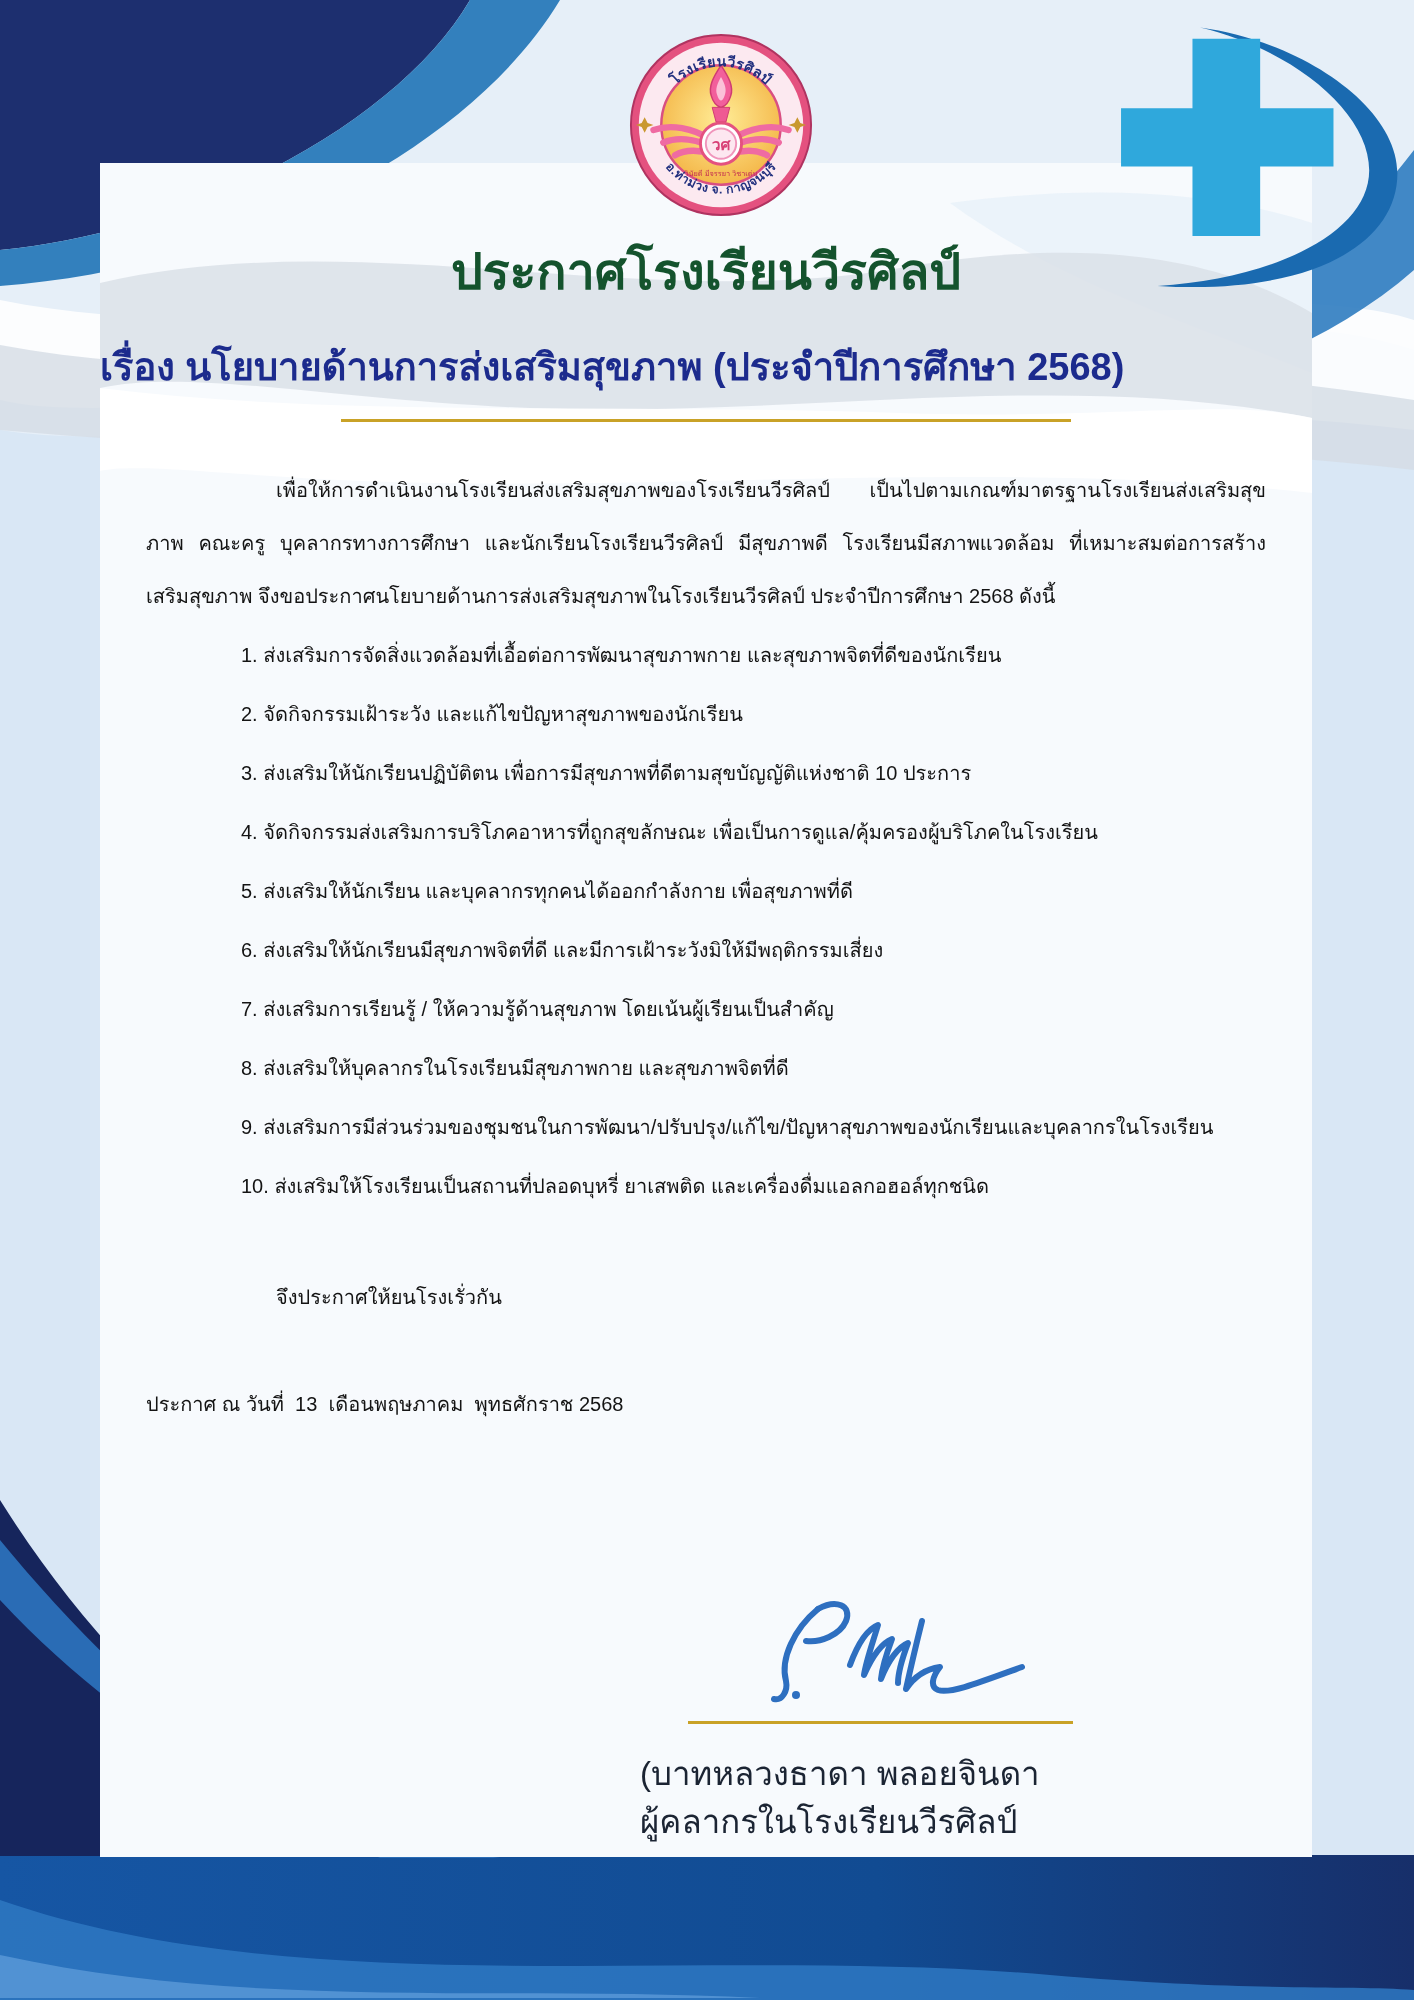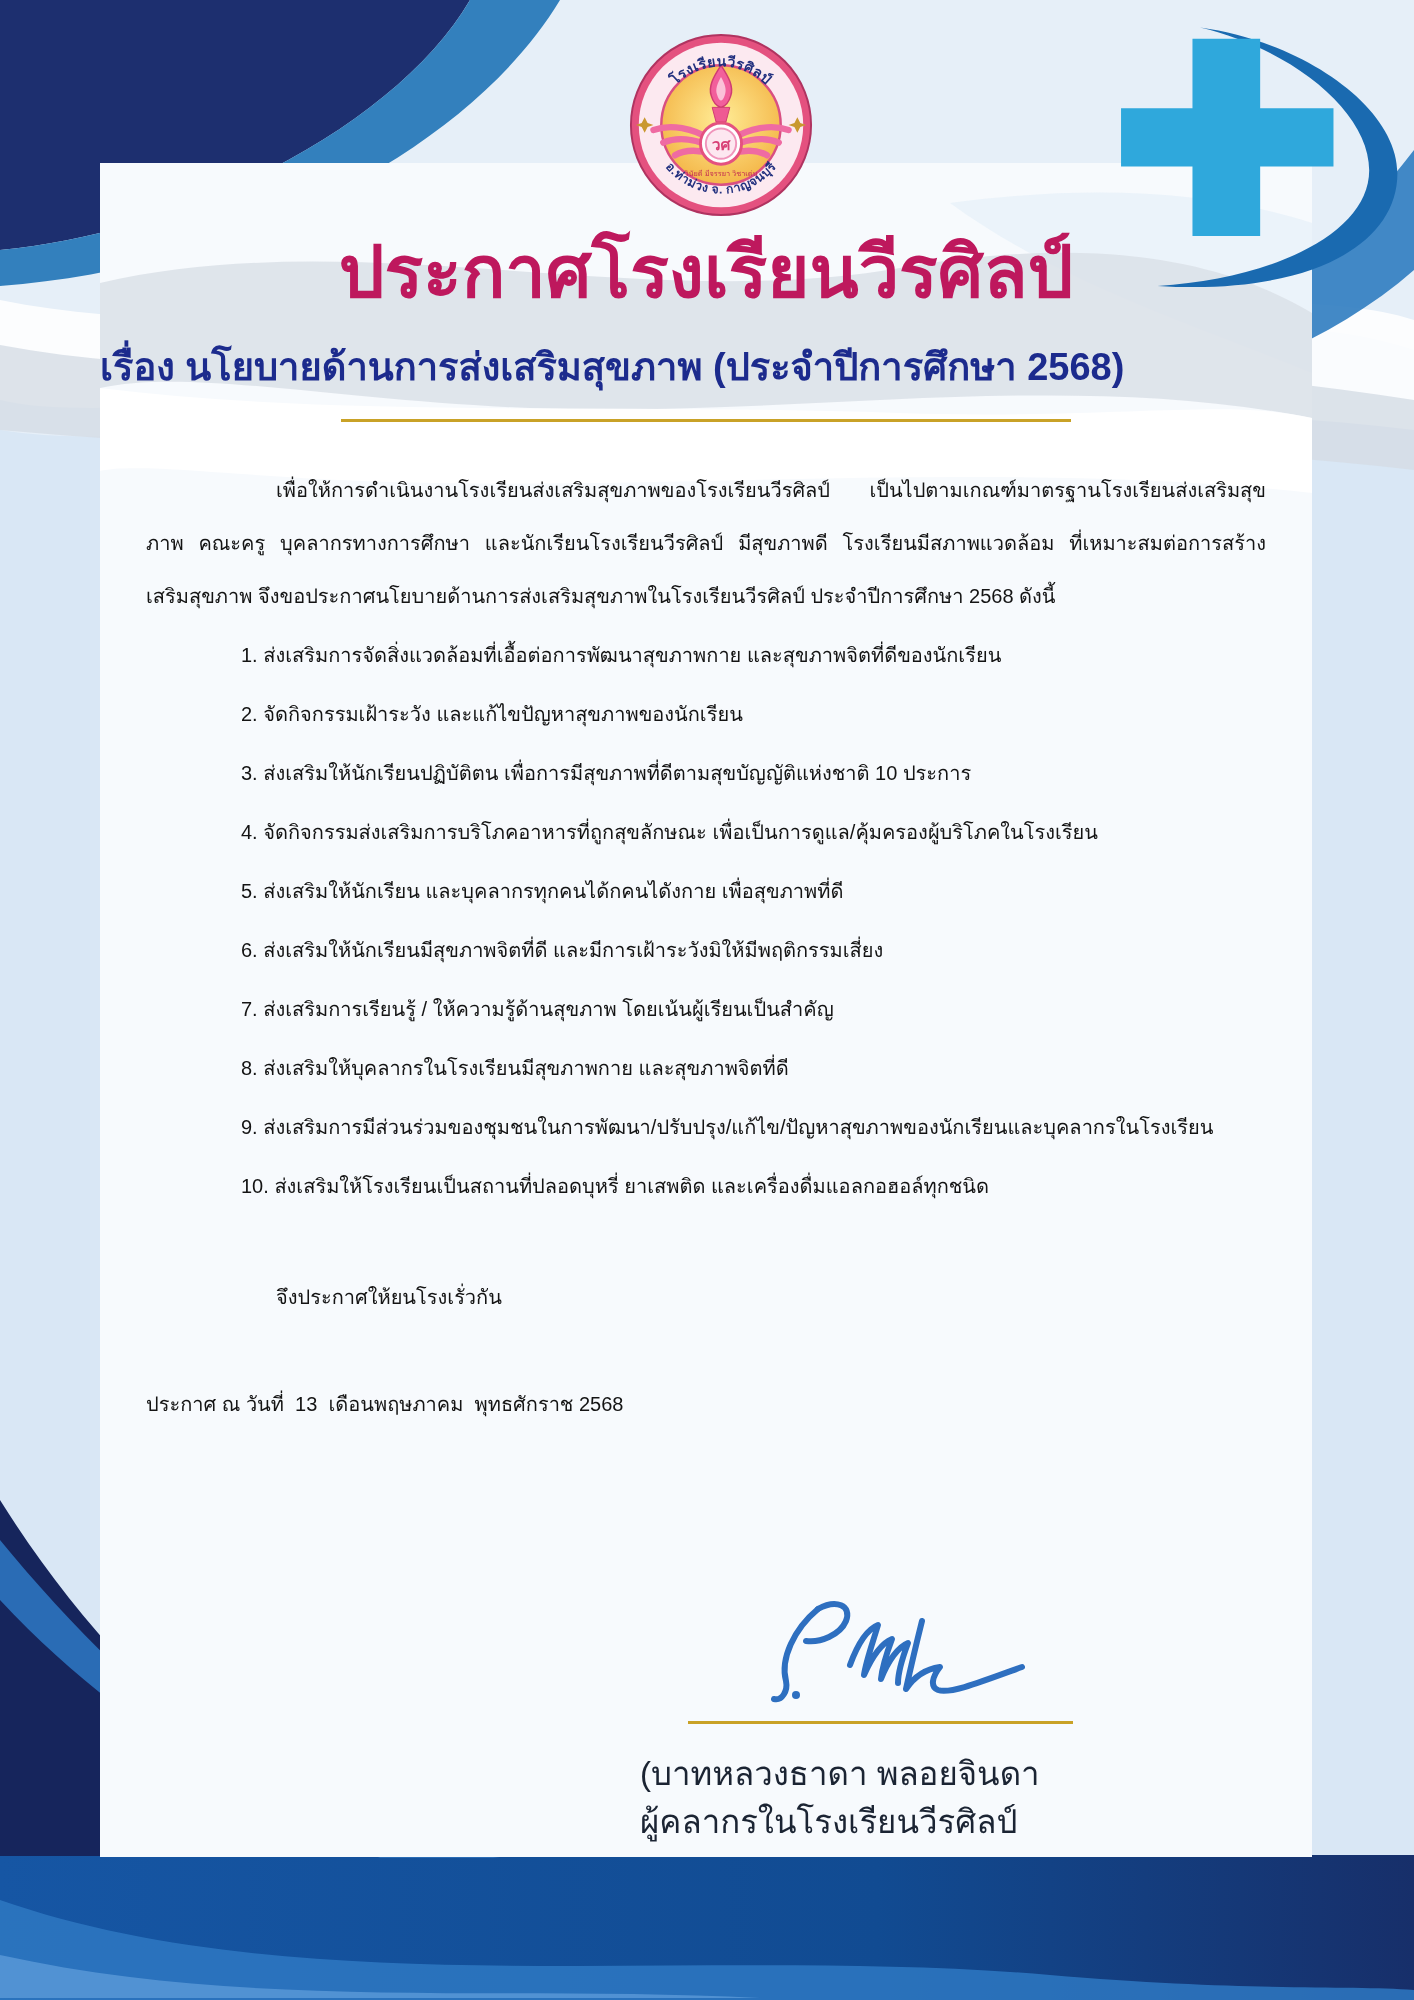--- a/index.html
+++ b/index.html
@@ -11,21 +11,21 @@
   .bg-svg{position:absolute;left:0;top:0;z-index:0;}
   
   .card{
     position:absolute;left:100px;top:163px;width:1212px;height:1694px;
     background:#f7fafd;z-index:1;overflow:hidden;
   }
   .card-waves{position:absolute;left:0;top:0;z-index:0;}
   .content{position:relative;z-index:2;}
   .title{
     margin:70px 0 0;text-align:center;
-    font-size:72px;line-height:78px;font-weight:800;color:#be185d;
+    font-size:50px;line-height:78px;font-weight:800;color:#14532d;
   }
   .subject{
     margin:30px 0 0;text-align:left;
     font-size:38px;line-height:52px;font-weight:700;color:#1c2b8d;
   }
   .divider{width:730px;height:3px;background:#c9a227;margin:26px auto 0;}
   .body-text{
     margin:42px 46px 0;
     font-size:20px;line-height:53px;color:#141414;
     text-align:justify;overflow-wrap:break-word;
@@ -88,21 +88,21 @@
     <h2 class="subject">เรื่อง นโยบายด้านการส่งเสริมสุขภาพ (ประจำปีการศึกษา 2568)</h2>
     <div class="divider"></div>
 
     <div class="body-text">
       <p class="intro">เพื่อให้การดำเนินงานโรงเรียนส่งเสริมสุขภาพของโรงเรียนวีรศิลป์ เป็นไปตามเกณฑ์มาตรฐานโรงเรียนส่งเสริมสุขภาพ คณะครู บุคลากรทางการศึกษา และนักเรียนโรงเรียนวีรศิลป์ มีสุขภาพดี โรงเรียนมีสภาพแวดล้อม ที่เหมาะสมต่อการสร้างเสริมสุขภาพ จึงขอประกาศนโยบายด้านการส่งเสริมสุขภาพในโรงเรียนวีรศิลป์ ประจำปีการศึกษา 2568 ดังนี้</p>
 
       <p class="policy"><span>1.</span> <span>ส่งเสริมการจัดสิ่งแวดล้อมที่เอื้อต่อการพัฒนาสุขภาพกาย และสุขภาพจิตที่ดีของนักเรียน</span></p>
       <p class="policy"><span>2.</span> <span>จัดกิจกรรมเฝ้าระวัง และแก้ไขปัญหาสุขภาพของนักเรียน</span></p>
       <p class="policy"><span>3.</span> <span>ส่งเสริมให้นักเรียนปฏิบัติตน เพื่อการมีสุขภาพที่ดีตามสุขบัญญัติแห่งชาติ 10 ประการ</span></p>
       <p class="policy"><span>4.</span> <span>จัดกิจกรรมส่งเสริมการบริโภคอาหารที่ถูกสุขลักษณะ เพื่อเป็นการดูแล/คุ้มครองผู้บริโภคใน​โรงเรียน</span></p>
-      <p class="policy"><span>5.</span> <span>ส่งเสริมให้นักเรียน และบุคลากรทุกคนได้กคนไดังกาย เพื่อสุขภาพที่ดี</span></p>
+      <p class="policy"><span>5.</span> <span>ส่งเสริมให้นักเรียน และบุคลากรทุกคนได้ออกกำลังกาย เพื่อสุขภาพที่ดี</span></p>
       <p class="policy"><span>6.</span> <span>ส่งเสริมให้นักเรียนมีสุขภาพจิตที่ดี และมีการเฝ้าระวังมิให้มีพฤติกรรมเสี่ยง</span></p>
       <p class="policy"><span>7.</span> <span>ส่งเสริมการเรียนรู้ / ให้ความรู้ด้านสุขภาพ โดยเน้นผู้เรียนเป็นสำคัญ</span></p>
       <p class="policy"><span>8.</span> <span>ส่งเสริมให้บุคลากรในโรงเรียนมีสุขภาพกาย และสุขภาพจิตที่ดี</span></p>
       <p class="policy"><span>9.</span> <span>ส่งเสริมการมีส่วนร่วมของชุมชนในการพัฒนา/ปรับปรุง/แก้ไข/ปัญหาสุขภาพของนักเรียน​และบุคลากรในโรงเรียน</span></p>
       <p class="policy"><span>10.</span> <span>ส่งเสริมให้โรงเรียนเป็นสถานที่ปลอดบุหรี่ ยาเสพติด และเครื่องดื่มแอลกอฮอล์ทุกชนิด</span></p>
 
       <p class="closing">จึงประกาศให้ยนโรงเรั่วกัน</p>
       <p class="dateline">ประกาศ ณ วันที่  13  เดือนพฤษภาคม  พุทธศักราช 2568</p>
     </div>
 

